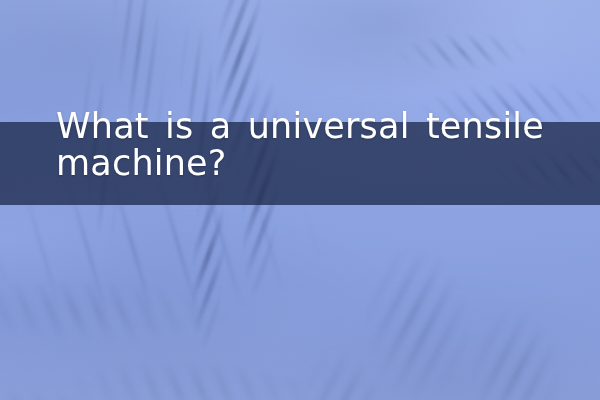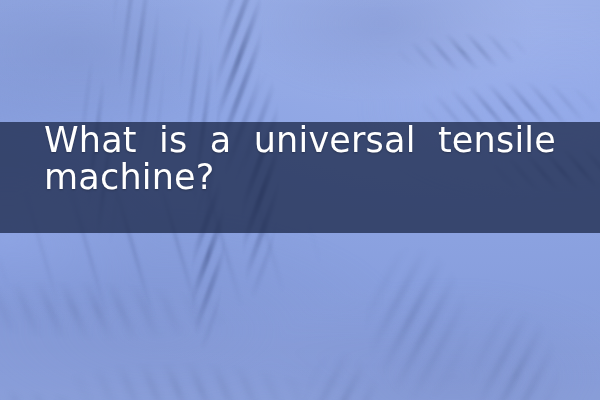--- a/index.html
+++ b/index.html
@@ -195,24 +195,24 @@
         rgba(255,255,255,0.00) 70%,
         rgba(255,255,255,0.06) 100%);
   }
 
   
   #caption-band {
     position: absolute;
     left: 0;
     top: 122px;
     width: 600px;
-    height: 111px;
+    height: 83px;
     background: rgba(26,38,70,0.74);
     box-sizing: border-box;
-    padding: 0 44px;
+    padding: 0 56px;
     display: flex;
     flex-direction: column;
     justify-content: center;
   }
 
   #caption-text {
     color: #ffffff;
     font-family: "DejaVu Sans", sans-serif;
     font-size: 35px;
     line-height: 37px;

